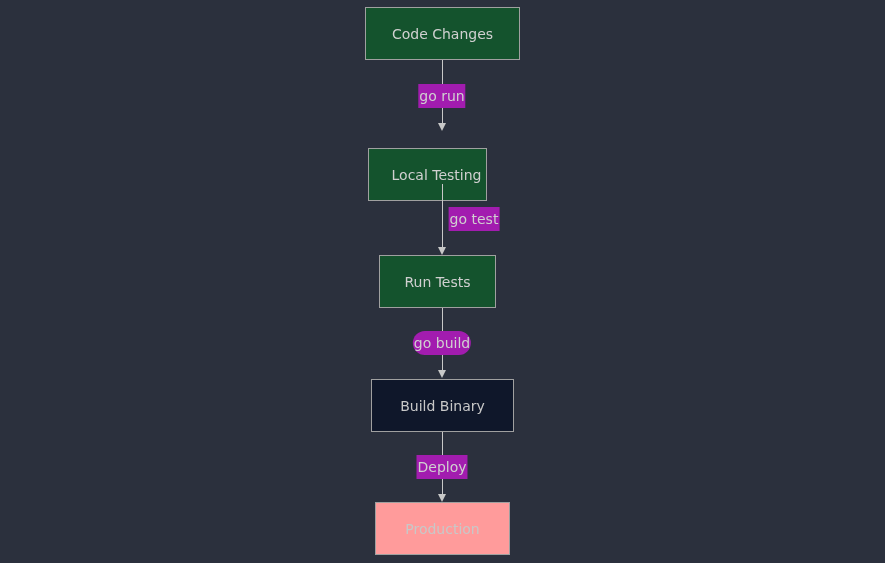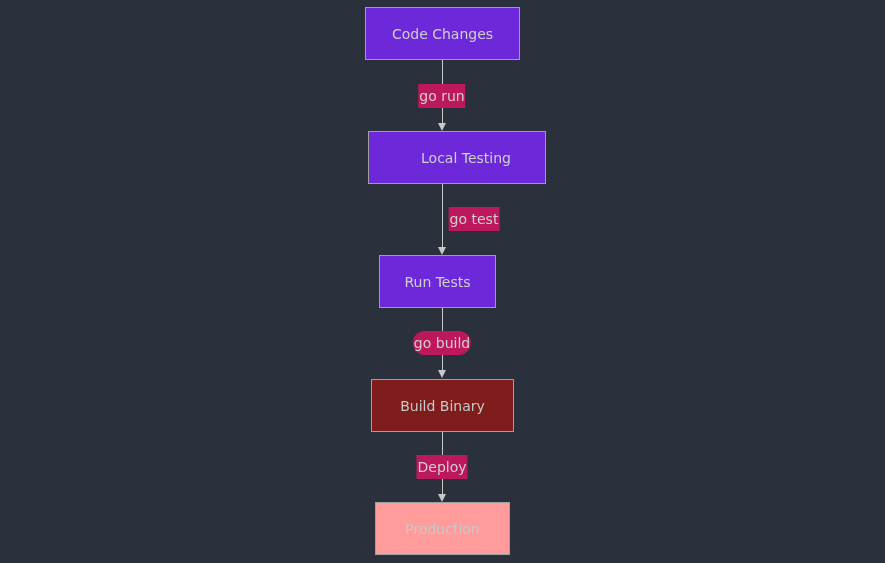--- a/index.html
+++ b/index.html
@@ -1,50 +1,50 @@
 <!DOCTYPE html>
 <html><head>
 <meta charset="utf-8">
 <style>
   html, body { margin:0; padding:0; }
   body { width:885px; height:563px; background:#2b303d; position:relative; overflow:hidden;
          font-family:"DejaVu Sans", sans-serif; }
-  .node { position:absolute; box-sizing:border-box; border:1px solid #a0a0a0; background:#6d28d9;
+  .node { position:absolute; box-sizing:border-box; border:1px solid #a0a0a0; background:#14532d;
           color:#d0d0d0; font-size:14px; display:flex; align-items:center; justify-content:center; }
   .edge { position:absolute; left:442px; width:1px; background:#c8c8c8; }
   .arrow { position:absolute; left:438px; width:0; height:0; border-left:4px solid transparent;
            border-right:4px solid transparent; border-top:8px solid #c8c8c8; }
-  .elabel { position:absolute; background:#be185d; color:#d0d0d0; font-size:14px; height:24px;
+  .elabel { position:absolute; background:#a21caf; color:#d0d0d0; font-size:14px; height:24px;
             line-height:24px; padding:0 1px; transform:translateX(-50%); left:442px; white-space:nowrap; }
 </style>
 </head>
 <body>
 
 <div class="node" style="left:365px;top:7px;width:155px;height:53px;">
   <span>Code Changes</span>
 </div>
 <div class="edge" style="top:60px;height:64px;"></div>
 <div class="elabel" style="top:84px;">go run</div>
 <div class="arrow" style="top:123px;"></div>
 
-<div class="node" style="left:368px;top:131px;width:178px;height:53px;padding-left:18px;">
+<div class="node" style="left:368px;top:148px;width:119px;height:53px;padding-left:18px;">
   <span>Local Testing</span>
 </div>
 <div class="edge" style="top:184px;height:64px;"></div>
 <div class="elabel" style="top:207px;margin-left:32px;">go test</div>
 <div class="arrow" style="top:247px;"></div>
 
 <div class="node" style="left:379px;top:255px;width:117px;height:53px;">
   <span>Run Tests</span>
 </div>
 <div class="edge" style="top:308px;height:63px;"></div>
 <div class="elabel" style="top:331px;border-radius:12px;">go build</div>
 <div class="arrow" style="top:370px;"></div>
 
-<div class="node" style="left:371px;top:379px;width:143px;height:53px;background:#7f1d1d;color:#c8c8c8;">
+<div class="node" style="left:371px;top:379px;width:143px;height:53px;background:#0f172a;color:#c8c8c8;">
   <span>Build Binary</span>
 </div>
 <div class="edge" style="top:432px;height:63px;"></div>
 <div class="elabel" style="top:455px;">Deploy</div>
 <div class="arrow" style="top:494px;"></div>
 
 <div class="node" style="left:375px;top:502px;width:135px;height:53px;background:#ff9b9b;color:#c8c8c8;text-align:center;">
   <span>Production</span>
 </div>
 

